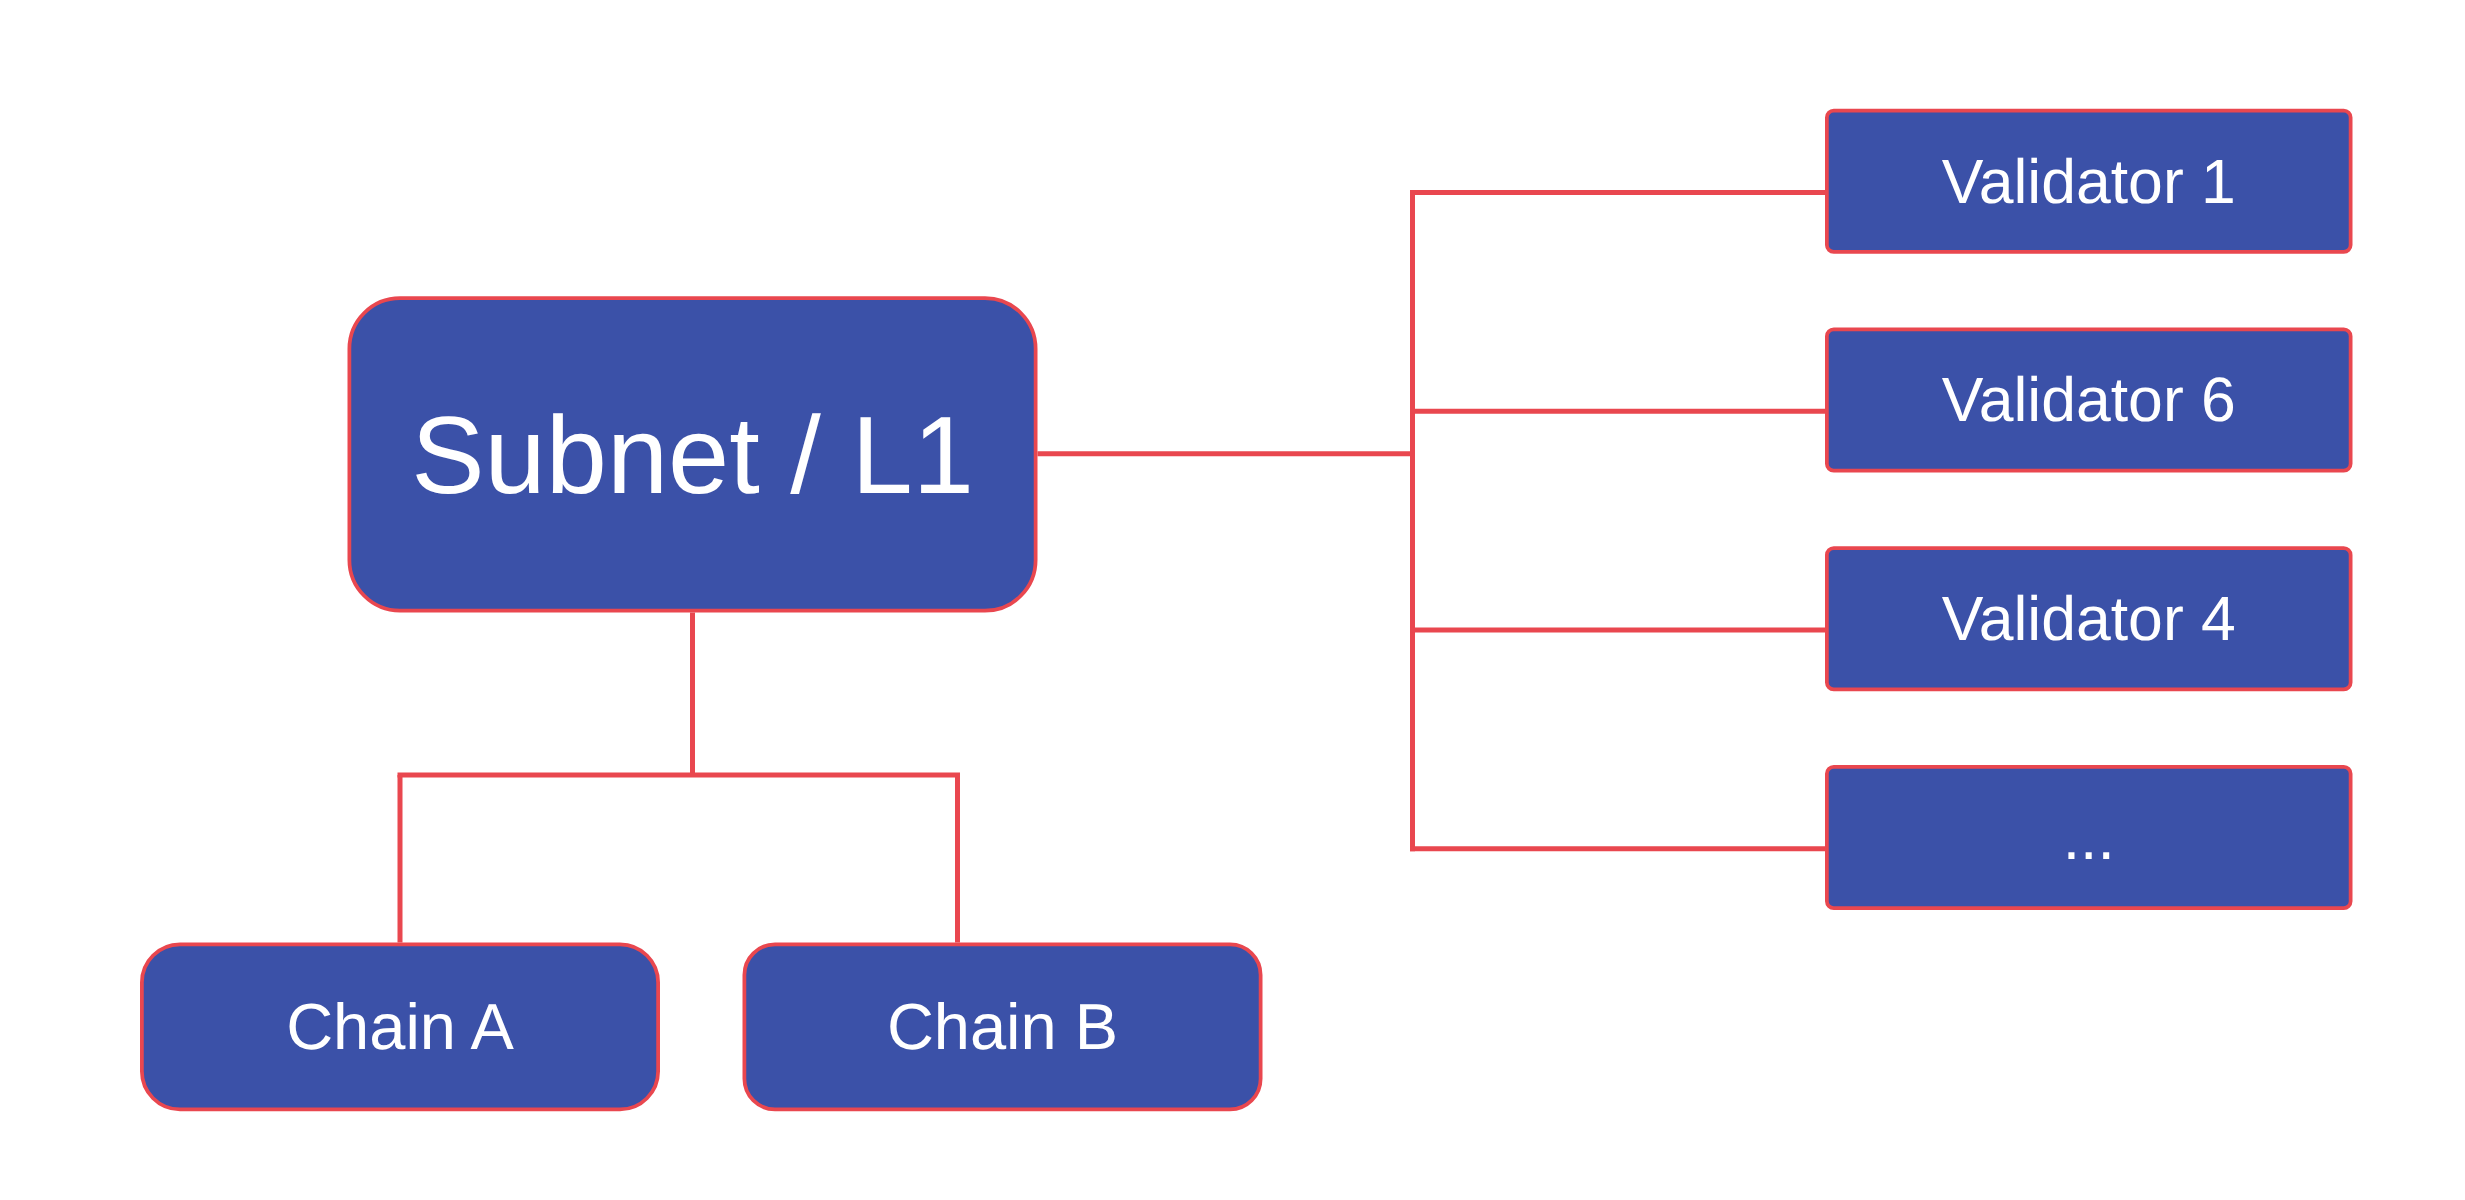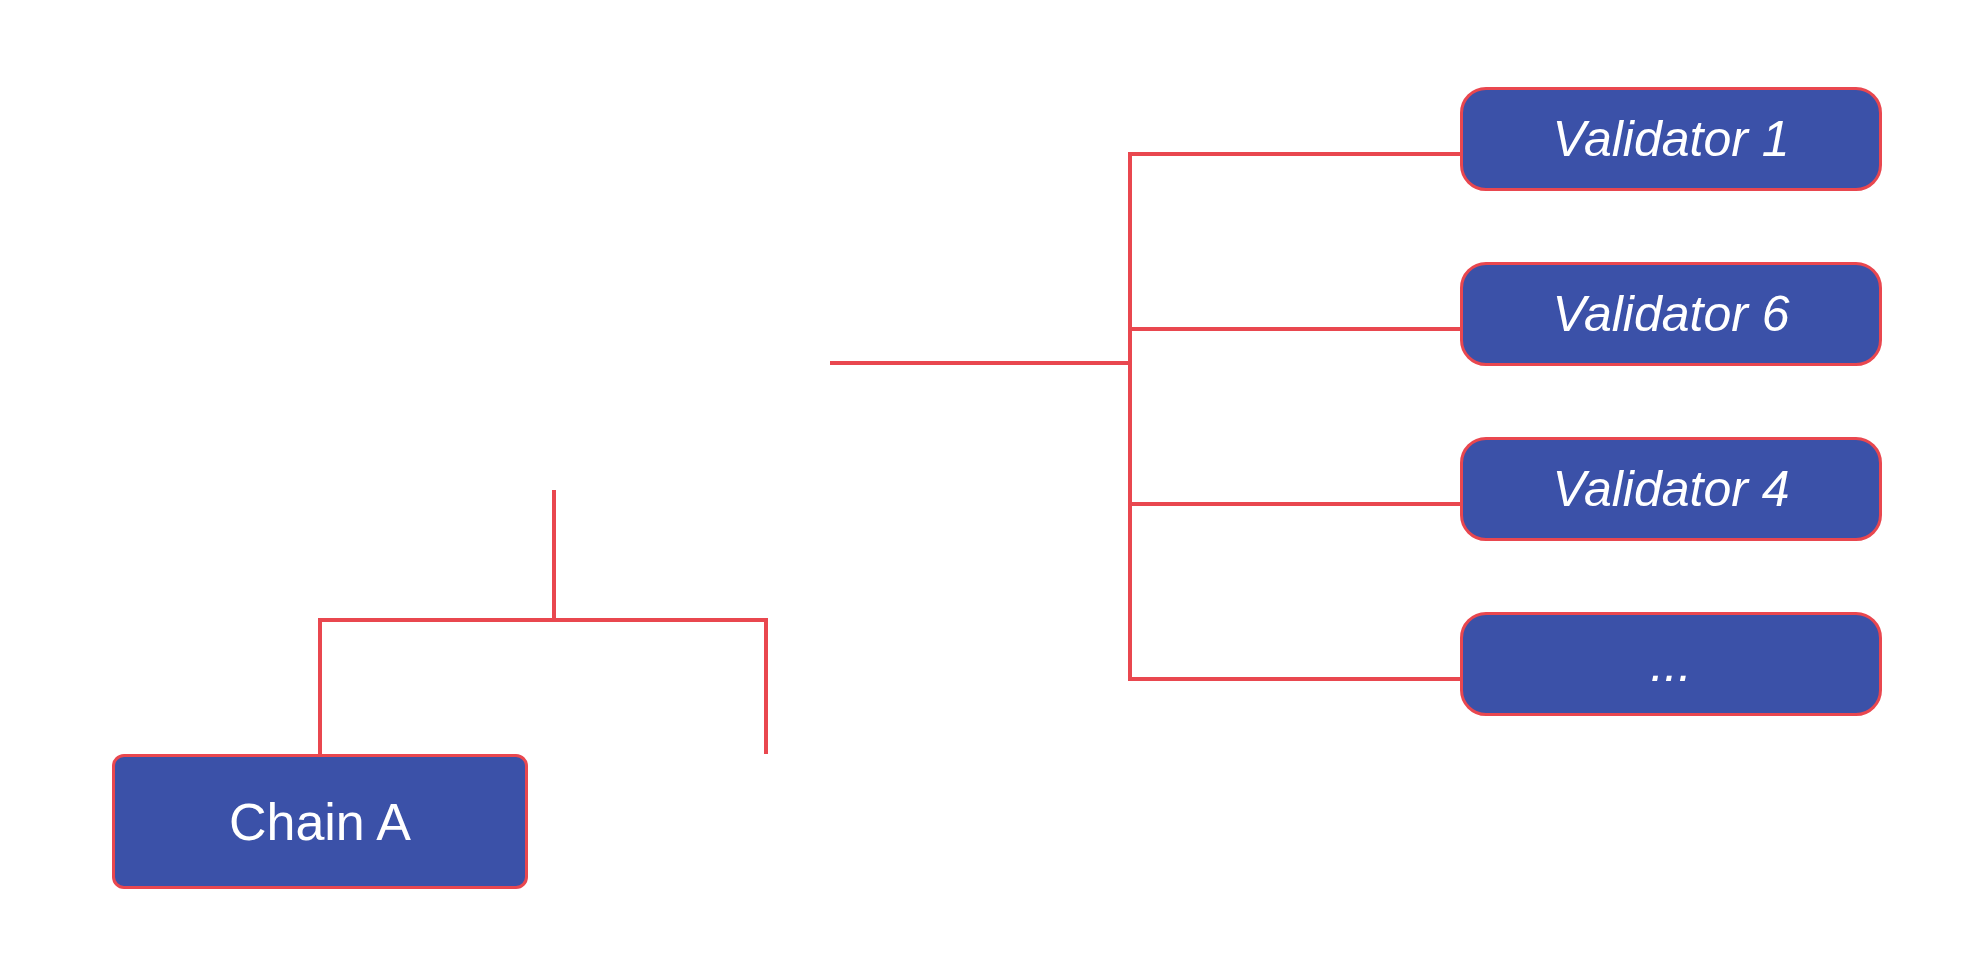--- a/index.html
+++ b/index.html
@@ -29,25 +29,25 @@
     justify-content: center;
     text-align: center;
     line-height: 1;
   }
   .edge { position: absolute; background: var(--edge-line); }
 
   
   .n-subnet { left: 278px; top: 237px; width: 552px; height: 253px; border-radius: 42px; font-size: 88px; }
 
   
-  .n-chain-a { left: 112px;  top: 754px; width: 416px; height: 135px; border-radius: 12px; font-size: 52px; justify-content: center; }
+  .n-chain-a { left: 112px;  top: 754px; width: 416px; height: 135px; border-radius: 32px; font-size: 52px; justify-content: center; }
   .n-chain-b { left: 594px;  top: 754px; width: 416px; height: 135px; border-radius: 26px; font-size: 52px; }
 
   
-  .n-val { left: 1460px; width: 422px; height: 104px; border-radius: 26px; font-size: 50px; font-style: italic; }
+  .n-val { left: 1460px; width: 422px; height: 116px; border-radius: 7px; font-size: 50px; }
   .n-val-1 { top: 87px; }
   .n-val-2 { top: 262px; }
   .n-val-3 { top: 437px; }
   .n-val-4 { top: 612px; }
 
   
   .e-subnet-trunk { left: 830px;  top: 361px; width: 302px; height: 4px; }
   .e-trunk        { left: 1128px; top: 152px; width: 4px;   height: 529px; }
   .e-branch-1     { left: 1128px; top: 152px; width: 332px; height: 4px; }
   .e-branch-2     { left: 1128px; top: 327px; width: 332px; height: 4px; }
@@ -70,25 +70,31 @@
   <div class="edge e-branch-1"></div>
   <div class="edge e-branch-2"></div>
   <div class="edge e-branch-3"></div>
   <div class="edge e-branch-4"></div>
 
   <div class="edge e-subnet-drop"></div>
   <div class="edge e-chain-connector"></div>
   <div class="edge e-chain-a-drop"></div>
   <div class="edge e-chain-b-drop"></div>
 
+  <div class="node n-subnet">
+    <span>Subnet / L1</span>
+  </div>
 
   <div class="node n-chain-a">
     <span>Chain A</span>
   </div>
 
+  <div class="node n-chain-b">
+    <span>Chain B</span>
+  </div>
 
   <div class="node n-val n-val-1">
     <span>Validator 1</span>
   </div>
 
   <div class="node n-val n-val-2">
     <span>Validator 6</span>
   </div>
 
   <div class="node n-val n-val-3">

